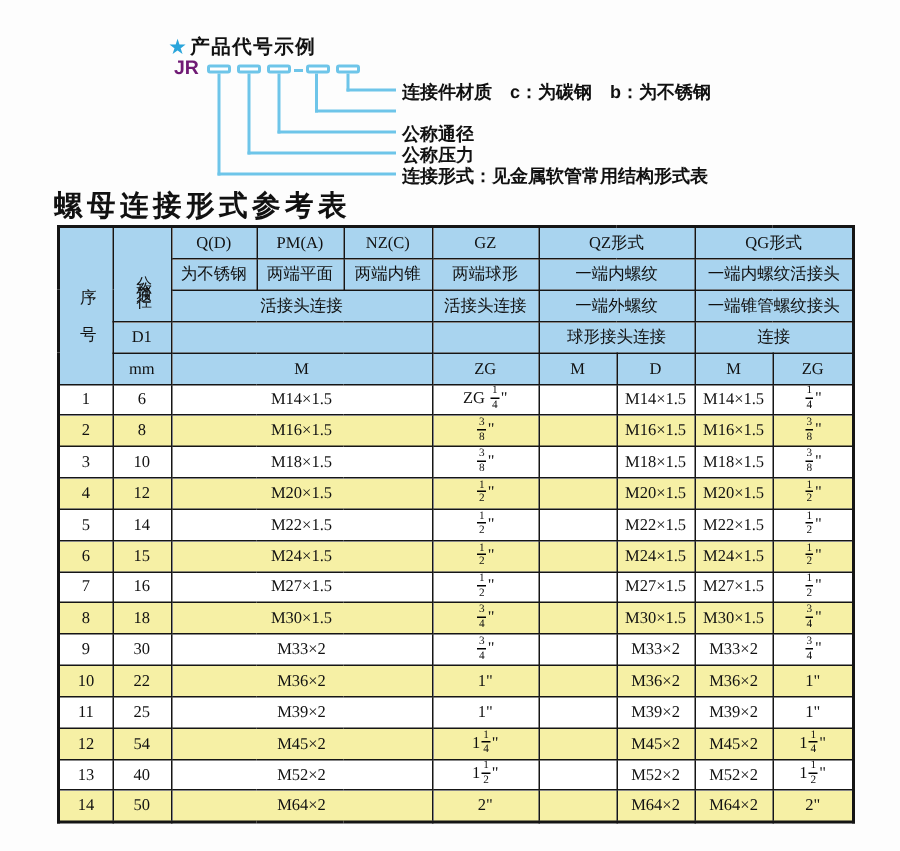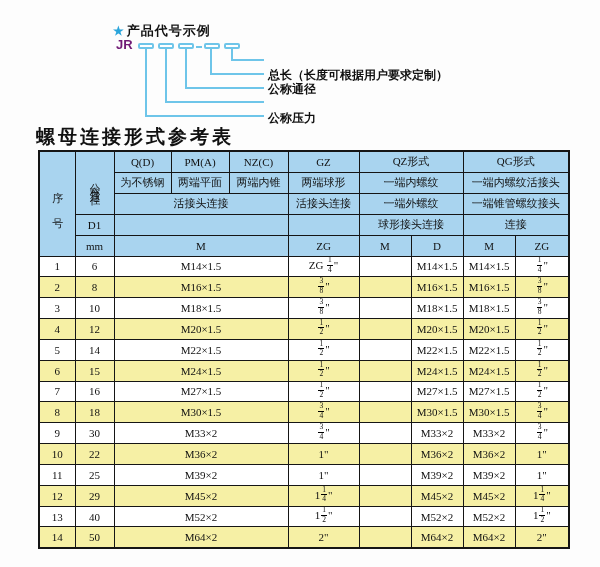--- a/index.html
+++ b/index.html
@@ -59,23 +59,24 @@
     <span class="code-dash" style="left:196px"></span>
     <span class="code-box" style="left:204px"></span>
     <span class="code-box" style="left:224px"></span>
 
     <div class="leader" style="left:231px; top:49px; width:33px; height:12px"></div>
     <div class="leader" style="left:210px; top:49px; width:54px; height:26px"></div>
     <div class="leader" style="left:185px; top:49px; width:79px; height:40px"></div>
     <div class="leader" style="left:165px; top:49px; width:99px; height:54px"></div>
     <div class="leader" style="left:145px; top:49px; width:119px; height:68px"></div>
 
-    <div class="diag-label" style="top:69px">总长（长度可根据用户要求定制）</div>
+    <div class="diag-label" style="top:55px">连接件材质　c：为碳钢　b：为不锈钢</div>
     <div class="diag-label" style="top:83px">公称通径</div>
-    <div class="diag-label" style="top:112px">公称压力</div>
+    <div class="diag-label" style="top:97px">公称压力</div>
+    <div class="diag-label" style="top:111px">连接形式：见金属软管常用结构形式表</div>
   </div>
 
   <div class="table-title">螺母连接形式参考表</div>
 
   <table>
     <colgroup>
       <col style="width:36px">
         <col style="width:39px">
         <col style="width:57px">
         <col style="width:58px">
@@ -288,21 +289,21 @@
           <td>25</td>
           <td colspan="3">M39×2</td>
           <td>1"</td>
           <td></td>
           <td>M39×2</td>
           <td>M39×2</td>
           <td>1"</td>
         </tr>
         <tr class="alt">
           <td>12</td>
-          <td>29</td>
+          <td>54</td>
           <td colspan="3">M45×2</td>
           <td>1<span class="frac">
               <span class="fn">1</span>
               <span class="fd">4</span>
             </span>"</td>
           <td></td>
           <td>M45×2</td>
           <td>M45×2</td>
           <td>1<span class="frac">
               <span class="fn">1</span>

